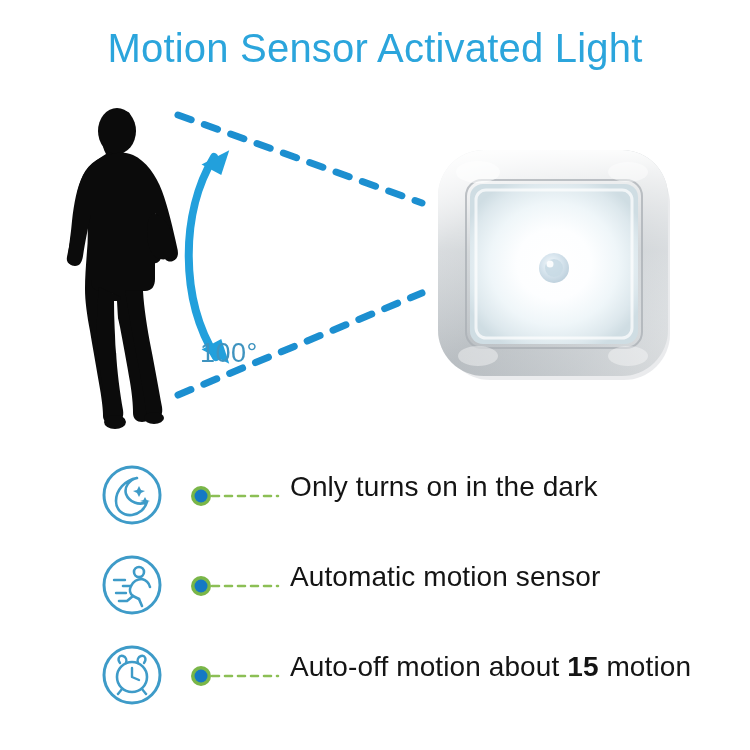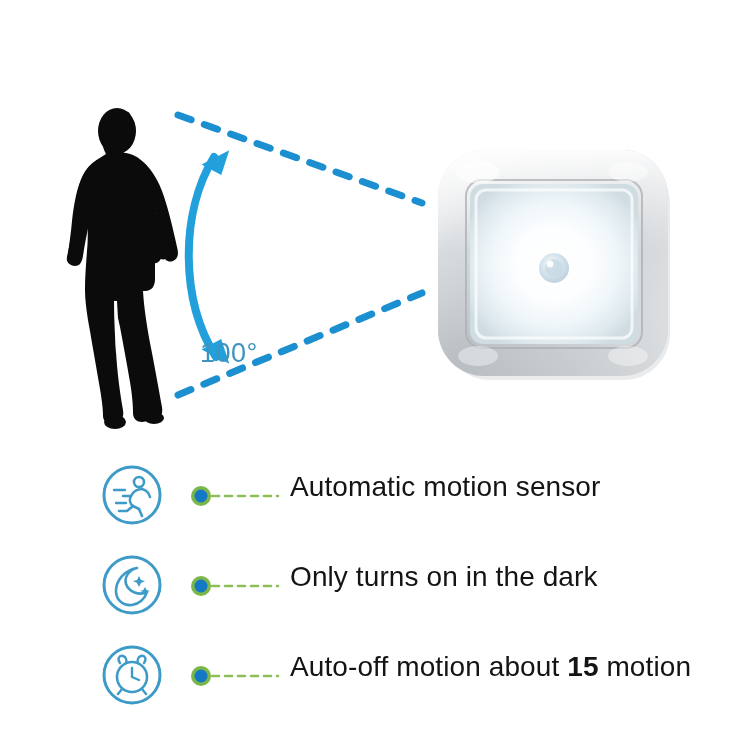--- a/index.html
+++ b/index.html
@@ -89,20 +89,21 @@
     white-space: nowrap;
     letter-spacing: 0.1px;
   }
   .feature-text .strong { font-weight: 700; margin-top: 28px; }
 </style>
 </head>
 <body>
 
 <div id="infographic">
 
+  <div class="title">Motion Sensor Activated Light</div>
 
   <div class="hero">
 
     <div class="walker">
       <svg viewBox="0 0 165 330" xmlns="http://www.w3.org/2000/svg">
         <path fill="#0B0B0B" d="
           M78 6
           C66 6 58 15 57 27
           C56 36 58 44 61 49
           C56 52 50 56 45 61
@@ -260,62 +261,62 @@
       </svg>
     </div>
   </div>
 
   <div class="features">
 
     <div class="feature-row">
       <div class="feature-icon">
         <svg viewBox="0 0 62 62" xmlns="http://www.w3.org/2000/svg">
           <circle cx="31" cy="31" r="28" fill="none" stroke="#3E9BC8" stroke-width="3"></circle>
+          <path d="M36 14 C24 16 15 26 15 37 C15 46 22 52 31 51
+                   C38 50 44 45 46 38
+                   C38 42 28 38 25 30 C23 23 28 16 36 14 Z" fill="none" stroke="#3E9BC8" stroke-width="2.6" stroke-linejoin="round"></path>
+          <path d="M38 22 L40 26 L44 27 L40 29 L38 33 L36 29 L32 27 L36 26 Z" fill="#3E9BC8"></path>
+          <path d="M44 33 L45.6 36 L49 37 L45.6 38 L44 41 L42.4 38 L39 37 L42.4 36 Z" fill="#3E9BC8"></path>
+        </svg>
+      </div>
+      <div class="connector">
+        <svg viewBox="0 0 90 22" xmlns="http://www.w3.org/2000/svg">
+          <circle cx="11" cy="11" r="10" fill="#7AB648"></circle>
+          <circle cx="11" cy="11" r="6.5" fill="#1479C4"></circle>
+          <line x1="22" y1="11" x2="88" y2="11" stroke="#8CBF55" stroke-width="2.6" stroke-dasharray="7 6" stroke-linecap="round"></line>
+        </svg>
+      </div>
+      <div class="feature-text">
+        <span>Only turns on in the dark</span>
+      </div>
+    </div>
+
+    <div class="feature-row">
+      <div class="feature-icon">
+        <svg viewBox="0 0 62 62" xmlns="http://www.w3.org/2000/svg">
+          <circle cx="31" cy="31" r="28" fill="none" stroke="#3E9BC8" stroke-width="3"></circle>
           <circle cx="38" cy="18" r="5" fill="none" stroke="#3E9BC8" stroke-width="2.6"></circle>
           <path d="M41 25 C36 25 32 28 30 32 L22 32" fill="none" stroke="#3E9BC8" stroke-width="2.6" stroke-linecap="round" stroke-linejoin="round"></path>
           <path d="M41 25 C45 26 48 29 49 33" fill="none" stroke="#3E9BC8" stroke-width="2.6" stroke-linecap="round"></path>
           <path d="M30 32 C28 36 29 40 32 42 L38 45" fill="none" stroke="#3E9BC8" stroke-width="2.6" stroke-linecap="round" stroke-linejoin="round"></path>
           <path d="M38 45 L41 52" fill="none" stroke="#3E9BC8" stroke-width="2.6" stroke-linecap="round"></path>
           <path d="M32 42 L26 47 L18 47" fill="none" stroke="#3E9BC8" stroke-width="2.6" stroke-linecap="round" stroke-linejoin="round"></path>
           <line x1="13" y1="26" x2="24" y2="26" stroke="#3E9BC8" stroke-width="2.4" stroke-linecap="round"></line>
           <line x1="15" y1="39" x2="25" y2="39" stroke="#3E9BC8" stroke-width="2.4" stroke-linecap="round"></line>
         </svg>
       </div>
       <div class="connector">
         <svg viewBox="0 0 90 22" xmlns="http://www.w3.org/2000/svg">
           <circle cx="11" cy="11" r="10" fill="#7AB648"></circle>
           <circle cx="11" cy="11" r="6.5" fill="#1479C4"></circle>
           <line x1="22" y1="11" x2="88" y2="11" stroke="#8CBF55" stroke-width="2.6" stroke-dasharray="7 6" stroke-linecap="round"></line>
         </svg>
       </div>
       <div class="feature-text">
         <span>Automatic motion sensor</span>
-      </div>
-    </div>
-
-    <div class="feature-row">
-      <div class="feature-icon">
-        <svg viewBox="0 0 62 62" xmlns="http://www.w3.org/2000/svg">
-          <circle cx="31" cy="31" r="28" fill="none" stroke="#3E9BC8" stroke-width="3"></circle>
-          <path d="M36 14 C24 16 15 26 15 37 C15 46 22 52 31 51
-                   C38 50 44 45 46 38
-                   C38 42 28 38 25 30 C23 23 28 16 36 14 Z" fill="none" stroke="#3E9BC8" stroke-width="2.6" stroke-linejoin="round"></path>
-          <path d="M38 22 L40 26 L44 27 L40 29 L38 33 L36 29 L32 27 L36 26 Z" fill="#3E9BC8"></path>
-          <path d="M44 33 L45.6 36 L49 37 L45.6 38 L44 41 L42.4 38 L39 37 L42.4 36 Z" fill="#3E9BC8"></path>
-        </svg>
-      </div>
-      <div class="connector">
-        <svg viewBox="0 0 90 22" xmlns="http://www.w3.org/2000/svg">
-          <circle cx="11" cy="11" r="10" fill="#7AB648"></circle>
-          <circle cx="11" cy="11" r="6.5" fill="#1479C4"></circle>
-          <line x1="22" y1="11" x2="88" y2="11" stroke="#8CBF55" stroke-width="2.6" stroke-dasharray="7 6" stroke-linecap="round"></line>
-        </svg>
-      </div>
-      <div class="feature-text">
-        <span>Only turns on in the dark</span>
       </div>
     </div>
 
     <div class="feature-row">
       <div class="feature-icon">
         <svg viewBox="0 0 62 62" xmlns="http://www.w3.org/2000/svg">
           <circle cx="31" cy="31" r="28" fill="none" stroke="#3E9BC8" stroke-width="3"></circle>
           <circle cx="31" cy="33" r="15" fill="none" stroke="#3E9BC8" stroke-width="2.6"></circle>
           <path d="M19 19 C16 15 18 11 22 12 C25 13 26 16 25 19" fill="none" stroke="#3E9BC8" stroke-width="2.4" stroke-linecap="round"></path>
           <path d="M43 19 C46 15 44 11 40 12 C37 13 36 16 37 19" fill="none" stroke="#3E9BC8" stroke-width="2.4" stroke-linecap="round"></path>

